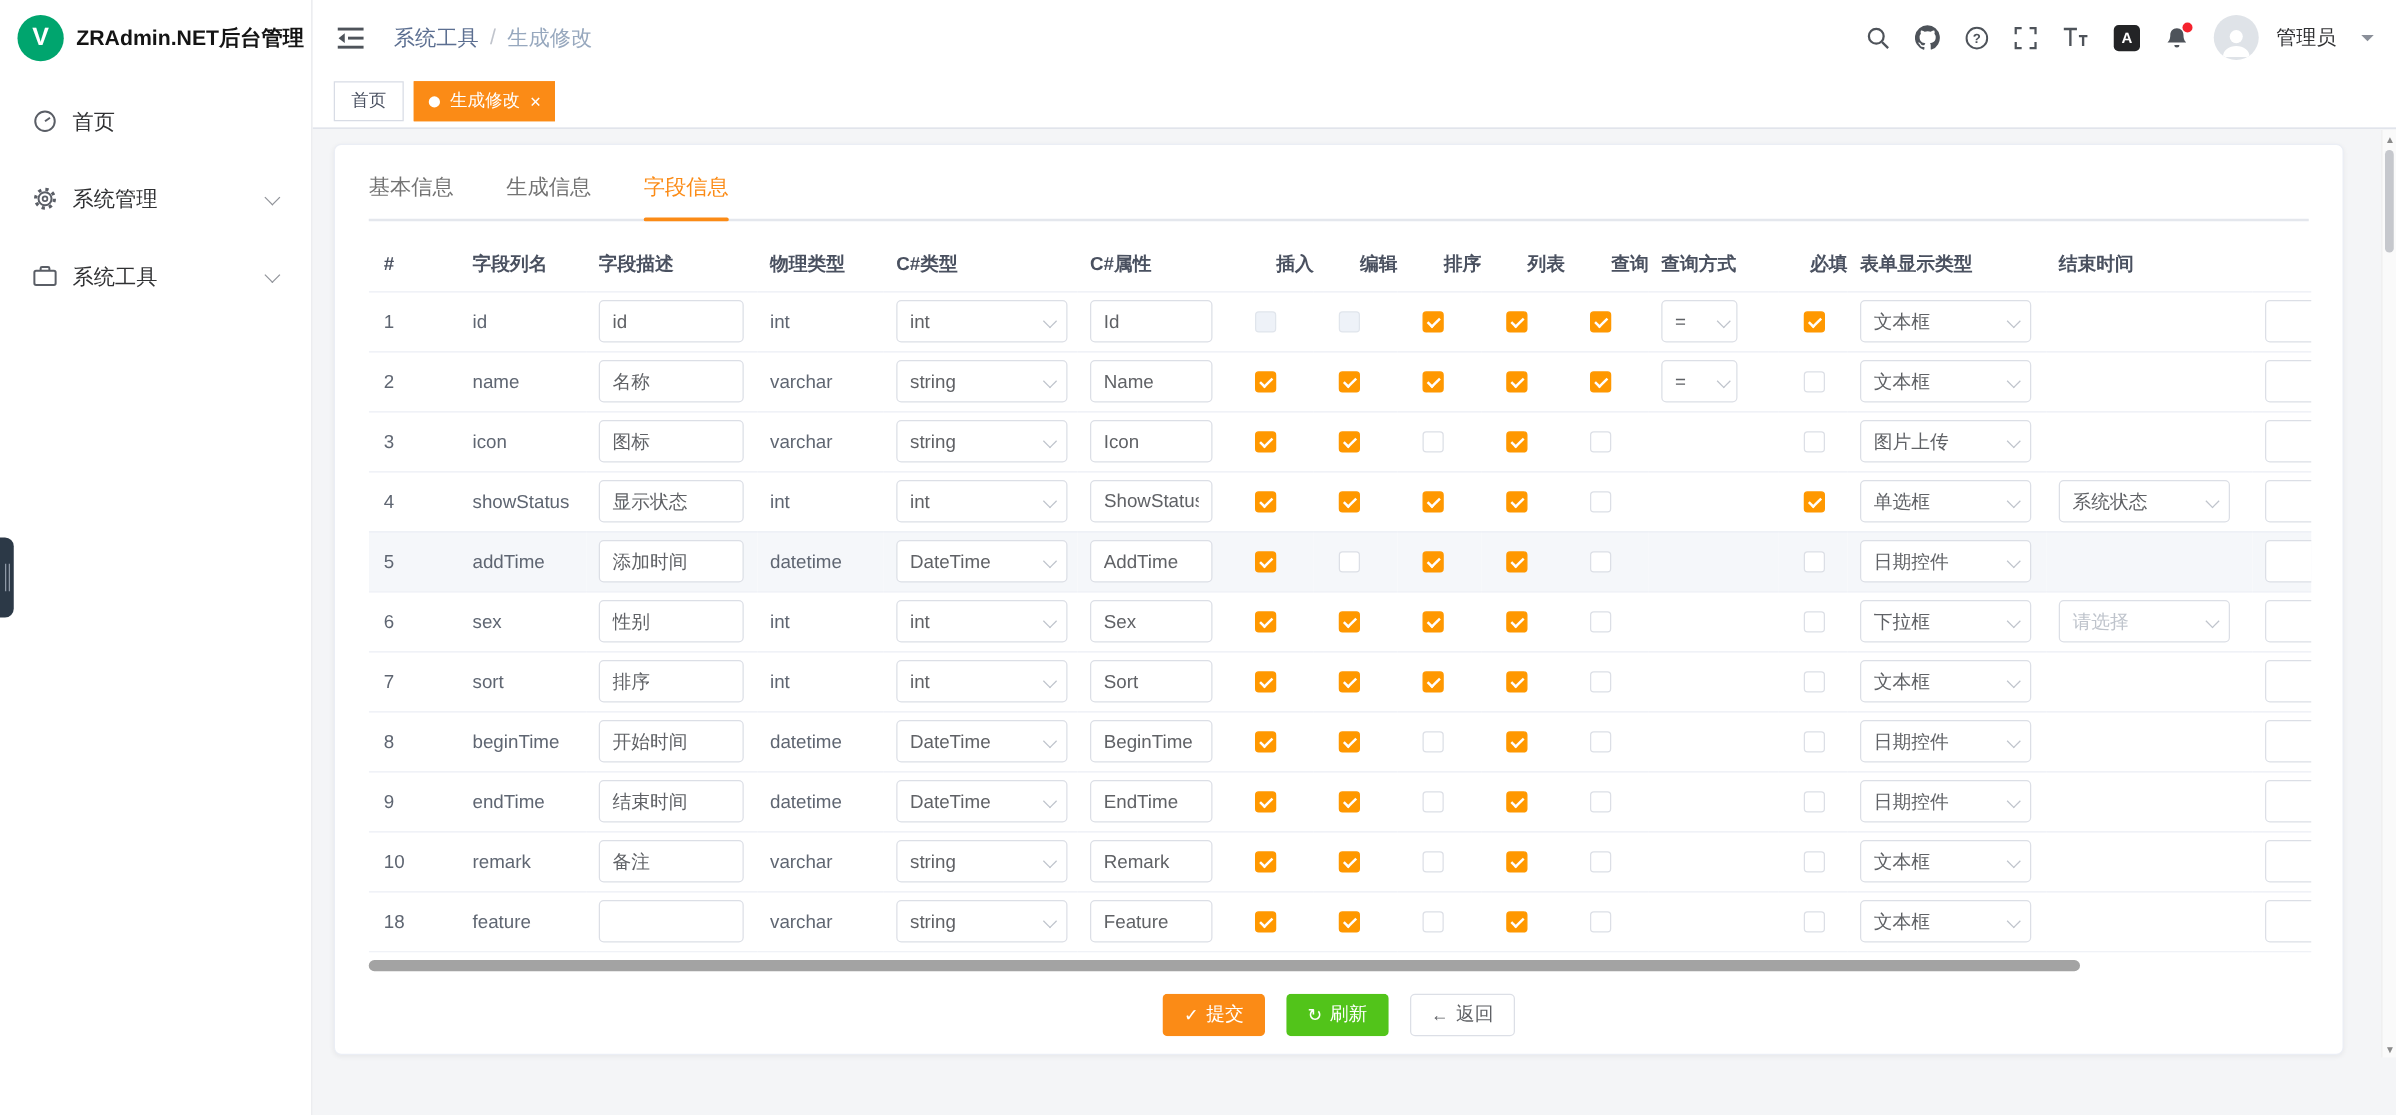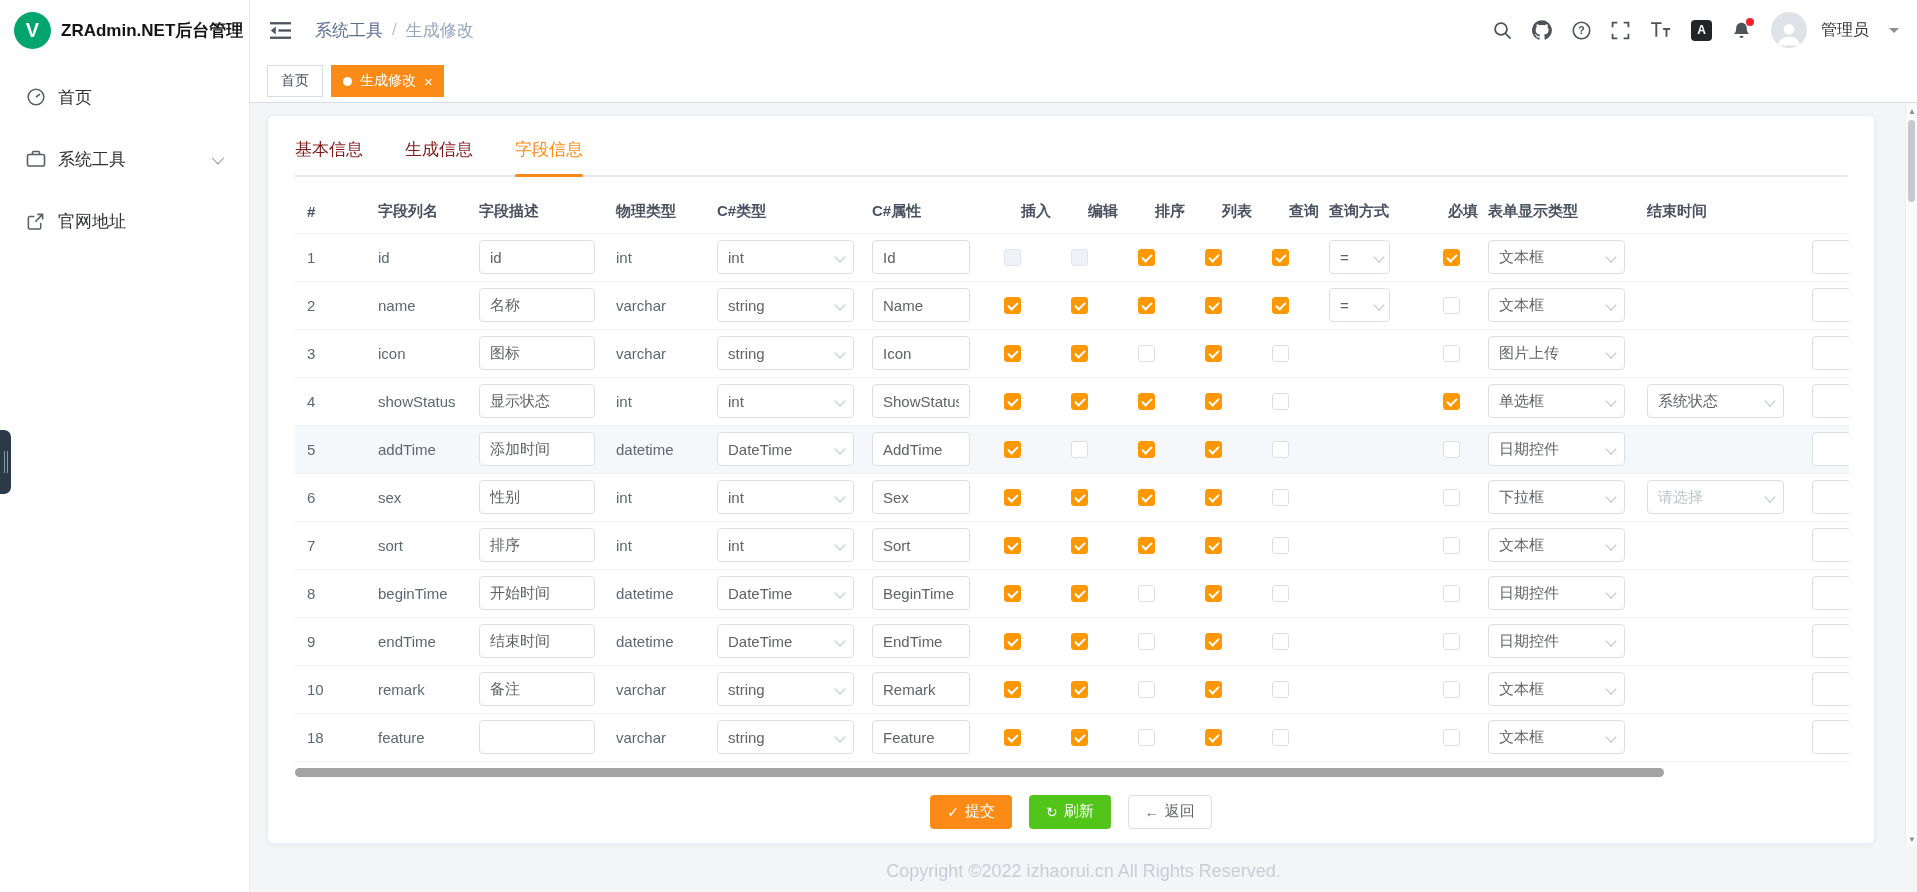--- a/index.html
+++ b/index.html
@@ -38,21 +38,21 @@
   .tag { height:32px; display:inline-flex; align-items:center; padding:0 13px; border:1px solid #d8dce5; background:#fff; font-size:14px; color:#495060; cursor:pointer; }
   .tag.active { background:var(--accent); border-color:var(--accent); color:#fff; padding:0 10px 0 11px; }
   .tag .dot { width:9px; height:9px; border-radius:50%; background:#fff; margin-right:8px; }
   .tag .tag-close { margin-left:8px; font-size:15px; line-height:1; }
 
   
   .main { position:absolute; left:250px; top:103px; right:0; bottom:0; background:#f4f5f7; }
   .card { position:absolute; left:17px; top:12px; width:1608px; height:729px; background:#fff; border:1px solid #ebeef5; border-radius:6px; box-shadow:0 1px 4px rgba(0,0,0,.05); padding:22px 27px; }
 
   .tabs { display:flex; gap:42px; border-bottom:2px solid #e4e7ed; }
-  .tab { position:relative; font-size:17px; color:#7f1d1d; padding-bottom:14px; cursor:pointer; }
+  .tab { position:relative; font-size:17px; color:#737373; padding-bottom:14px; cursor:pointer; }
   .tab.active { color:var(--accent); }
   .tab.active::after { content:""; position:absolute; left:0; right:0; bottom:-2px; height:3px; border-radius:2px; background:var(--accent); }
 
   .table-wrap { width:1554px; overflow:hidden; margin-top:14px; }
   table.gen { width:1660px; table-layout:fixed; border-collapse:collapse; }
   .gen th { height:42px; text-align:left; font-size:15px; font-weight:bold; color:#4a5160; border-bottom:1px solid #ebeef5; padding-left:10px; white-space:nowrap; }
   .gen td { height:48px; font-size:15px; color:#5f6672; border-bottom:1px solid #ebeef5; padding-left:10px; white-space:nowrap; }
   .gen th.first, .gen td.first { padding-left:12px; }
   .gen th.cbcol { padding-left:8px;text-align:right; }
   .gen tr.hl td { background:#f5f7fa; }
@@ -106,36 +106,38 @@
       <span class="mi-icon">
         <svg viewBox="0 0 20 20" width="20" height="20" fill="none" stroke="currentColor" stroke-width="1.6">
             <circle cx="10" cy="10" r="7.8"></circle>
             <path d="M10 10l4-2.8"></path>
           </svg>
       </span>
       <span>首页</span>
     </div>
     <div class="menu-item">
       <span class="mi-icon">
-        <svg viewBox="0 0 20 20" width="20" height="20" fill="none" stroke="currentColor" stroke-width="1.6">
-            <rect x="1.5" y="5.5" width="17" height="11.5" rx="1.4"></rect>
-            <path d="M6.5 5.5V3.6c0-.6.5-1.1 1.1-1.1h4.8c.6 0 1.1.5 1.1 1.1v1.9"></path>
-          </svg>
-      </span>
-      <span>系统工具</span>
+        <svg viewBox="0 0 20 20" width="20" height="20" fill="none" stroke="currentColor">
+            <circle cx="10" cy="10" r="5.2" stroke-width="1.6"></circle>
+            <circle cx="10" cy="10" r="1.9" stroke-width="1.4"></circle>
+            <circle cx="10" cy="10" r="7.5" stroke-width="2.6" stroke-dasharray="2.6 3.3"></circle>
+          </svg>
+      </span>
+      <span>系统管理</span>
       <span class="chev"></span>
     </div>
     <div class="menu-item">
       <span class="mi-icon">
-        <svg viewBox="0 0 20 20" width="19" height="19" fill="none" stroke="currentColor" stroke-width="1.6">
-            <path d="M15.5 11.5v5a1.3 1.3 0 0 1-1.3 1.3H3.8a1.3 1.3 0 0 1-1.3-1.3V6.1a1.3 1.3 0 0 1 1.3-1.3h5"></path>
-            <path d="M12 2.5h5.5V8M17.2 2.8L9.8 10.2"></path>
-          </svg>
-      </span>
-      <span>官网地址</span>
+        <svg viewBox="0 0 20 20" width="20" height="20" fill="none" stroke="currentColor" stroke-width="1.6">
+            <rect x="1.5" y="5.5" width="17" height="11.5" rx="1.4"></rect>
+            <path d="M6.5 5.5V3.6c0-.6.5-1.1 1.1-1.1h4.8c.6 0 1.1.5 1.1 1.1v1.9"></path>
+          </svg>
+      </span>
+      <span>系统工具</span>
+      <span class="chev"></span>
     </div>
   </nav>
 </aside>
 
 <div class="drawer-handle">
     <i></i>
   </div>
 
 <header class="header">
   <button class="icon-btn collapse-btn">
@@ -686,20 +688,19 @@
         <span class="b-icon">↻</span>
         <span>刷新</span>
       </button>
       <button class="btn btn-back">
         <span class="b-icon">←</span>
         <span>返回</span>
       </button>
     </div>
   </section>
 
-  <div class="footer">Copyright ©2022 izhaorui.cn All Rights Reserved.</div>
 </div>
 
 <div class="vscroll">
   <div class="vs-arrow">▲</div>
   <div class="vs-thumb"></div>
   <div class="vs-arrow down">▼</div>
 </div>
 
 </body></html>

